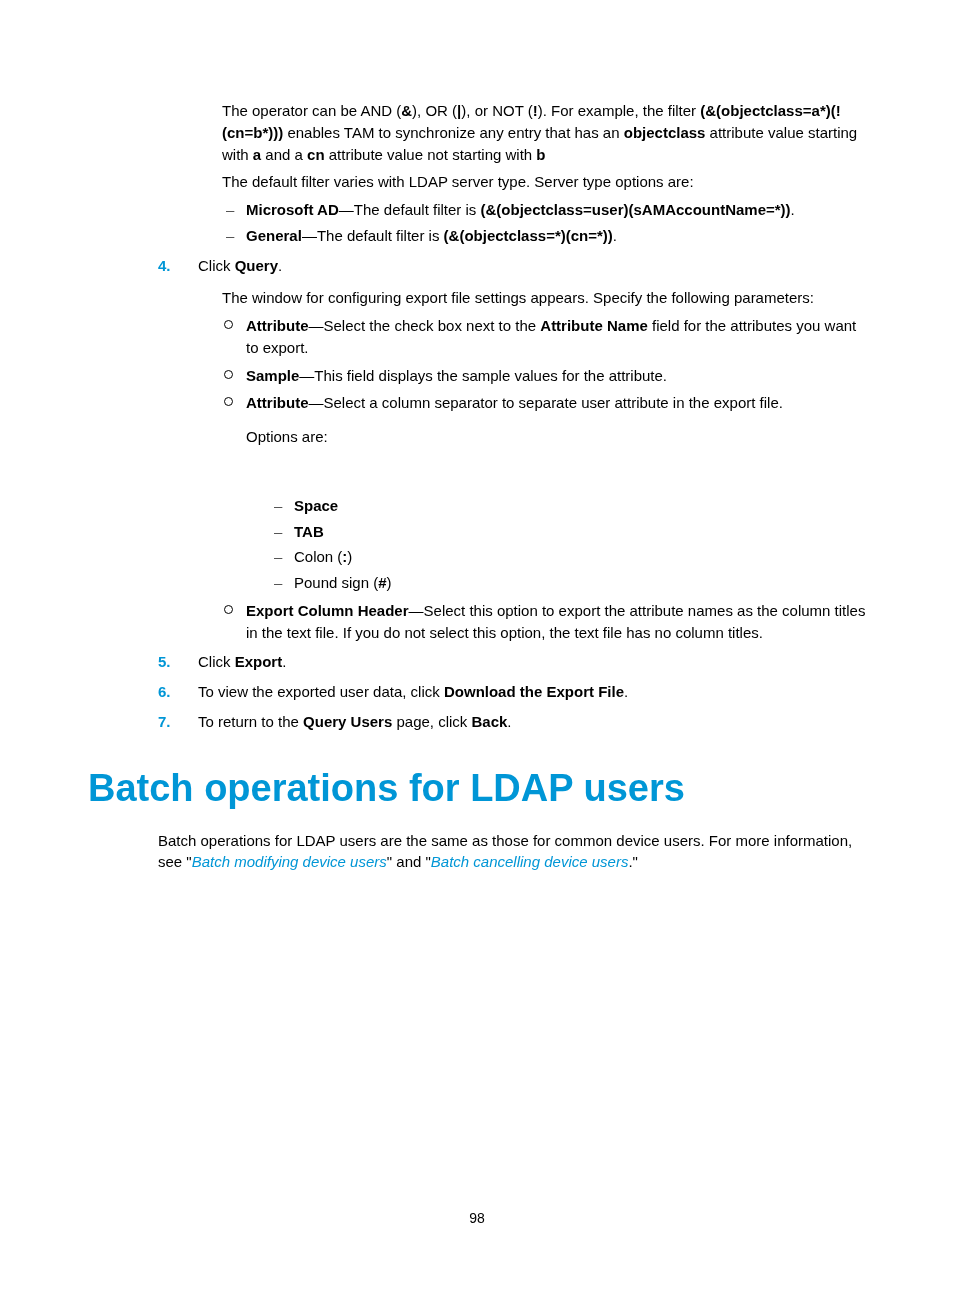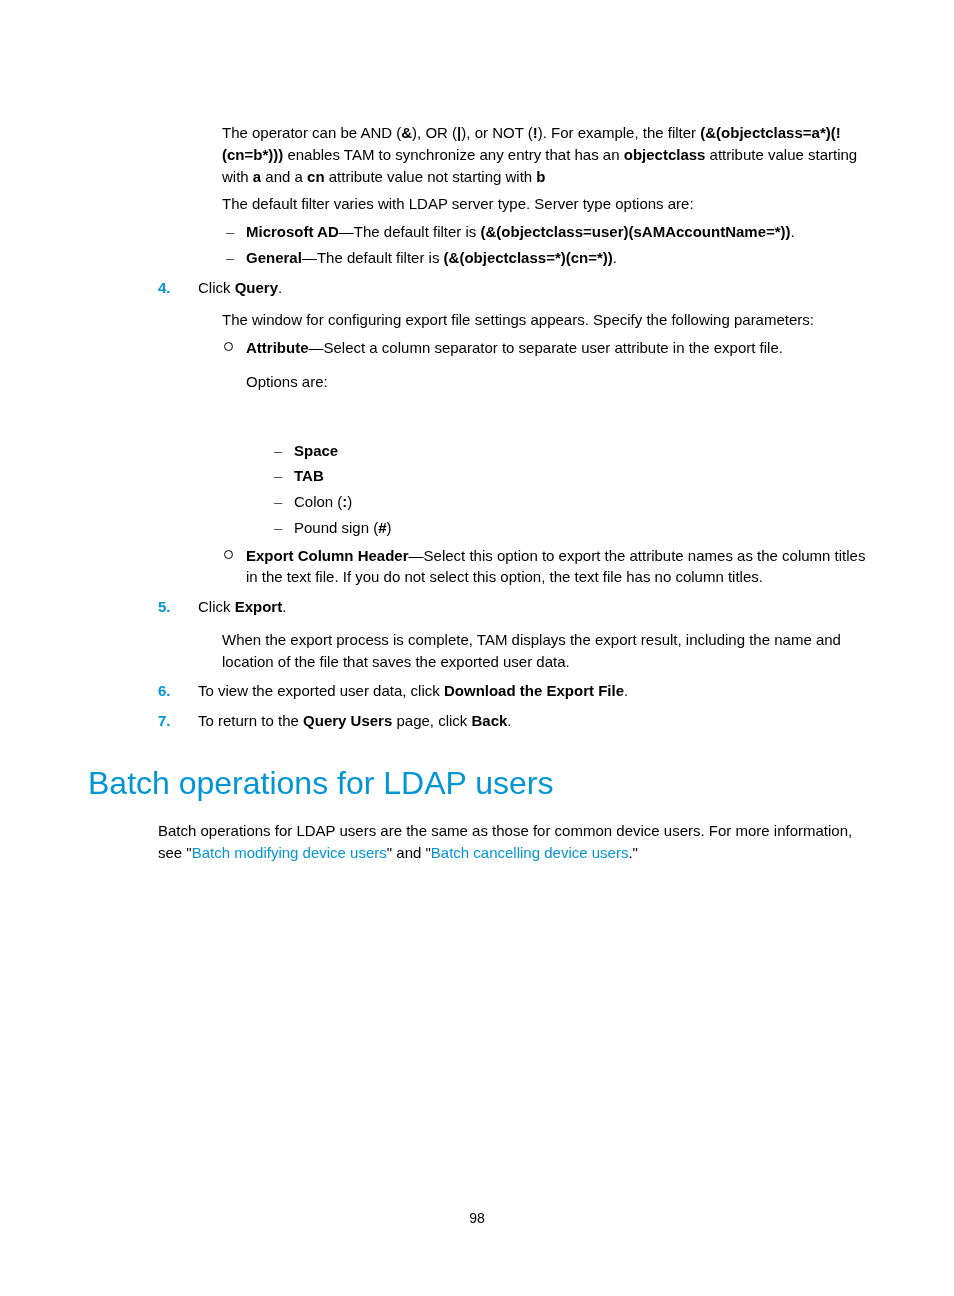--- a/index.html
+++ b/index.html
@@ -12,21 +12,20 @@
     font-size: 15px;
     color: #000000;
     line-height: 1.45;
     position: relative;
   }
   .page {
     padding: 100px 88px 0 88px;
   }
   .body-indent {
     margin-left: 134px;
-    margin-top: 22px;
   }
   .para {
     margin: 0 0 6px 0;
   }
   .ol-num {
     list-style: none;
     padding: 0;
     margin: 0;
   }
   .ol-num > li {
@@ -83,31 +82,32 @@
     left: 4px;
     top: 0;
     color: #555;
   }
   .ul-dash-inner {
     margin-left: 24px;
     margin-top: 47px;
   }
   h2.section {
     font-family: Arial, Helvetica, sans-serif;
-    font-weight: normal;
-    font-size: 32px;
+    font-weight: bold;
+    font-size: 38px;
     color: #0096d6;
     margin: 28px 0 14px 0;
   }
   .section-body {
     margin-left: 70px;
   }
   a.link {
     color: #0096d6;
     text-decoration: none;
+    font-style: italic;
   }
   .page-num {
     position: absolute;
     bottom: 68px;
     left: 0;
     width: 100%;
     text-align: center;
     font-size: 14px;
   }
   b { font-weight: bold; }
@@ -134,39 +134,44 @@
 
   <ol class="ol-num">
 
     <li>
       <span class="num">4.</span>
       <span>Click </span><b>Query</b><span>.</span>
       <p class="step-para">The window for configuring export file settings appears. Specify the following parameters:</p>
 
       <ul class="ul-circ">
         <li>
+          <b>Attribute</b><span>—Select the check box next to the </span><b>Attribute Name</b><span> field for the attributes you want to export.</span>
+        </li>
+        <li>
+          <b>Sample</b><span>—This field displays the sample values for the attribute.</span>
+        </li>
+        <li>
           <b>Attribute</b><span>—Select a column separator to separate user attribute in the export file.</span>
           <p class="para" style="margin-top:12px;">Options are:</p>
           <ul class="ul-dash ul-dash-inner">
             <li><b>Space</b></li>
             <li><b>TAB</b></li>
             <li><span>Colon (</span><b>:</b><span>)</span></li>
             <li><span>Pound sign (</span><b>#</b><span>)</span></li>
           </ul>
         </li>
         <li>
           <b>Export Column Header</b><span>—Select this option to export the attribute names as the column titles in the text file. If you do not select this option, the text file has no column titles.</span>
         </li>
       </ul>
     </li>
 
     <li>
       <span class="num">5.</span>
       <span>Click </span><b>Export</b><span>.</span>
-      <p class="step-para">When the export process is complete, TAM displays the export result, including the name and location of the file that saves the exported user data.</p>
     </li>
 
     <li>
       <span class="num">6.</span>
       <span>To view the exported user data, click </span><b>Download the Export File</b><span>.</span>
     </li>
 
     <li>
       <span class="num">7.</span>
       <span>To return to the </span><b>Query Users</b><span> page, click </span><b>Back</b><span>.</span>

